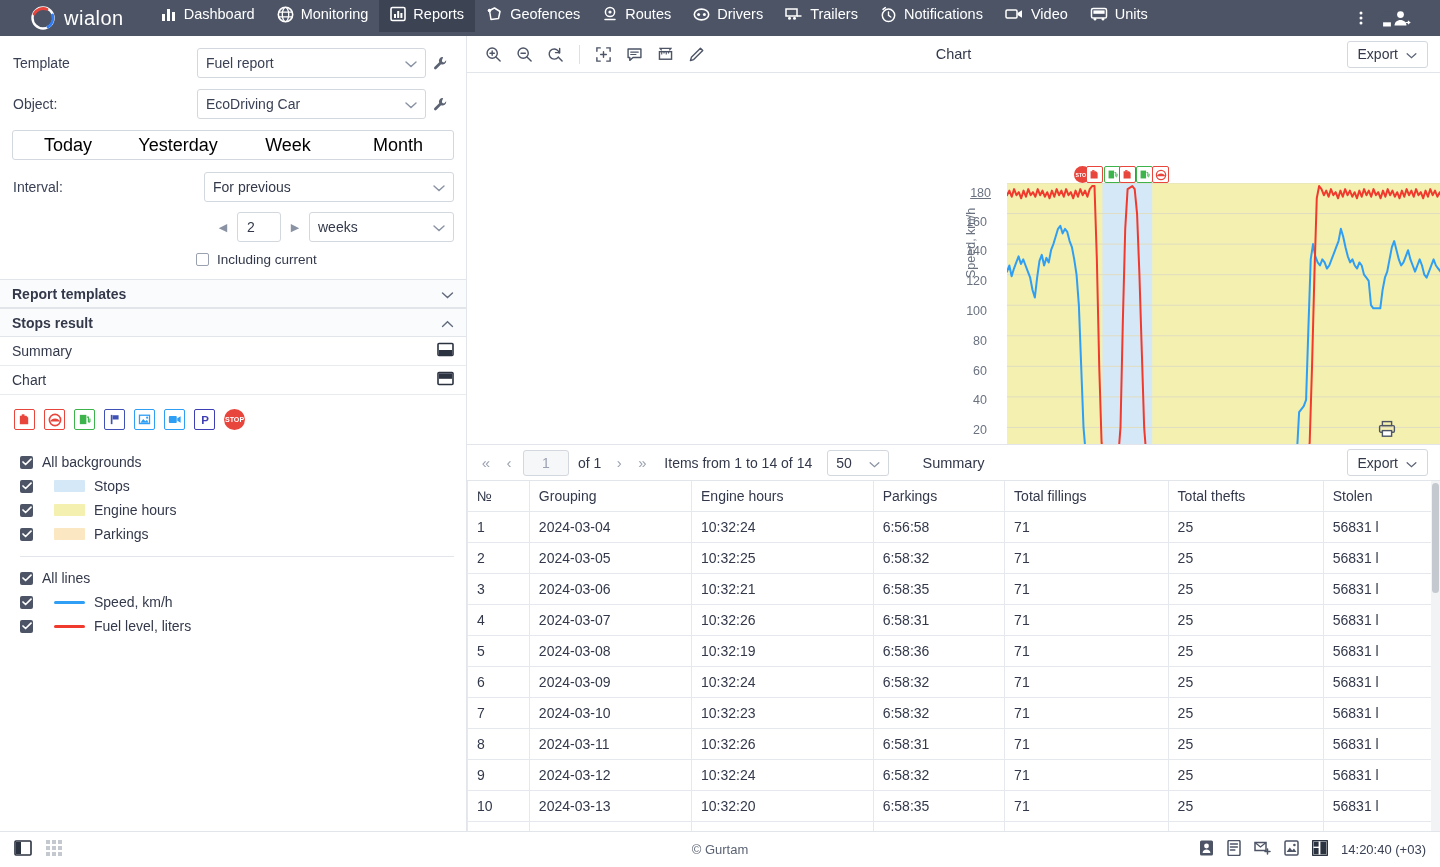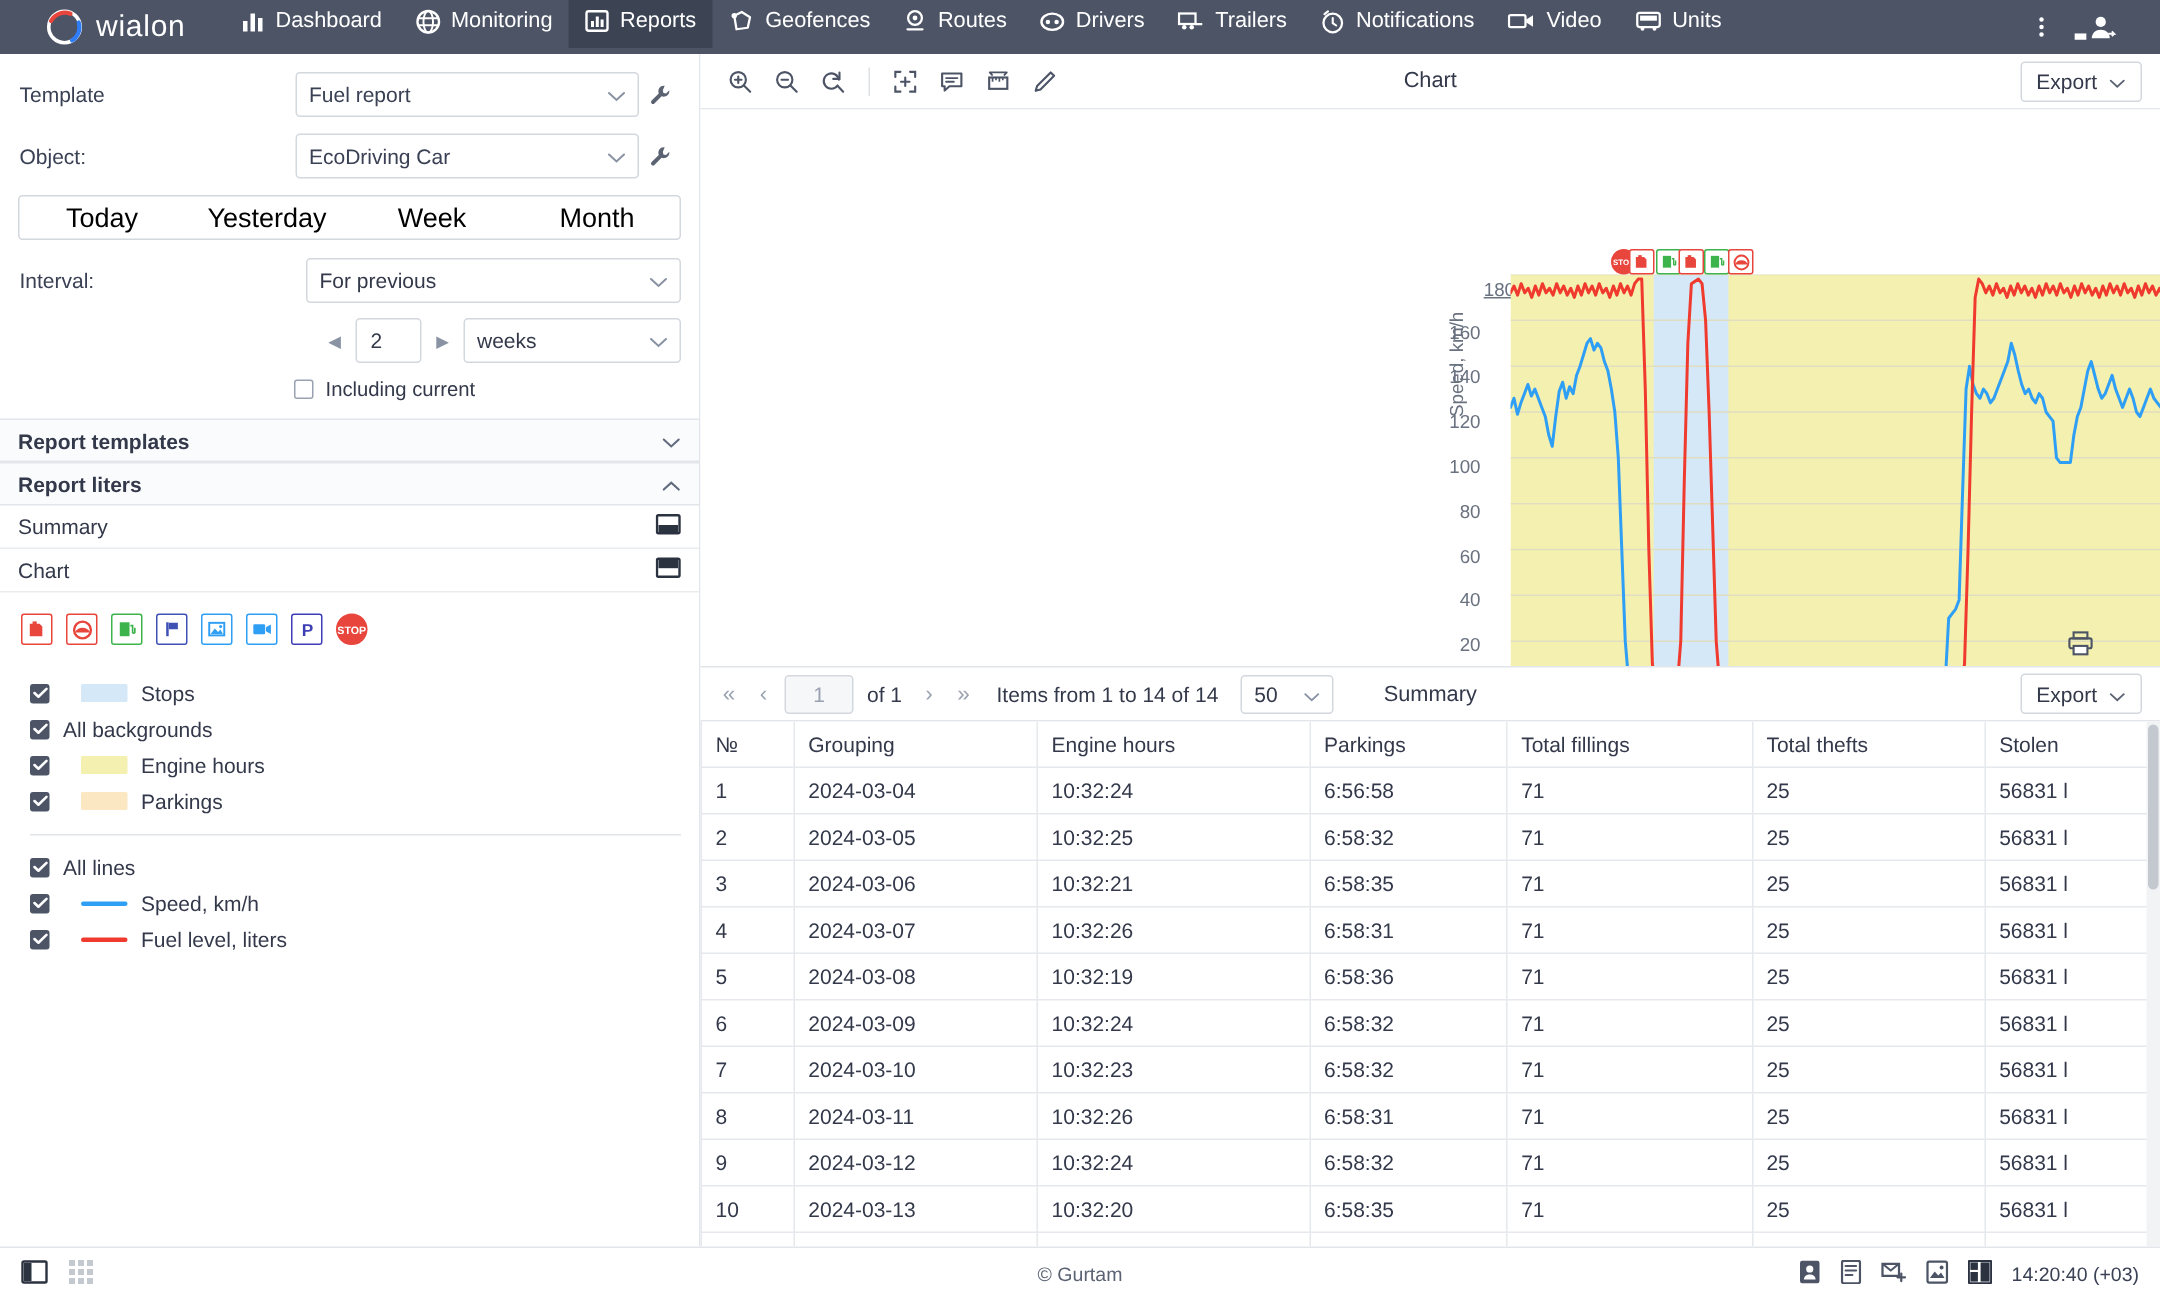--- a/index.html
+++ b/index.html
@@ -336,21 +336,21 @@
   <div class="sec">
     <span>Report templates</span>
     <span class="chev">
       <svg width="13" height="8" viewBox="0 0 13 8">
             <path d="M1.5 2 L6.5 6.6 L11.5 2" fill="none" stroke="#616b7d" stroke-width="1.4" stroke-linecap="round"></path>
           </svg>
     </span>
   </div>
 
   <div class="sec">
-    <span>Report liters</span>
+    <span>Stops result</span>
     <span class="chev">
       <svg width="13" height="8" viewBox="0 0 13 8">
             <path d="M1.5 6.4 L6.5 1.8 L11.5 6.4" fill="none" stroke="#616b7d" stroke-width="1.4" stroke-linecap="round"></path>
           </svg>
     </span>
   </div>
 
   <div class="subsec">
     <span>Summary</span>
     <span class="sq">
@@ -422,31 +422,31 @@
     </div>
   </div>
 
   <div class="legend">
     <div class="lrow">
       <span class="cb">
             <svg width="10" height="8" viewBox="0 0 10 8">
               <path d="M1 4 L3.6 6.5 L9 1.2" fill="none" stroke="#fff" stroke-width="1.7" stroke-linecap="round" stroke-linejoin="round"></path>
             </svg>
           </span>
-      <span class="swatch" style="background:#d5e8f7;"></span>
-      <span>Stops</span>
+      <span>All backgrounds</span>
     </div>
 
     <div class="lrow">
       <span class="cb">
             <svg width="10" height="8" viewBox="0 0 10 8">
               <path d="M1 4 L3.6 6.5 L9 1.2" fill="none" stroke="#fff" stroke-width="1.7" stroke-linecap="round" stroke-linejoin="round"></path>
             </svg>
           </span>
-      <span>All backgrounds</span>
+      <span class="swatch" style="background:#d5e8f7;"></span>
+      <span>Stops</span>
     </div>
     <div class="lrow">
       <span class="cb">
             <svg width="10" height="8" viewBox="0 0 10 8">
               <path d="M1 4 L3.6 6.5 L9 1.2" fill="none" stroke="#fff" stroke-width="1.7" stroke-linecap="round" stroke-linejoin="round"></path>
             </svg>
           </span>
       <span class="swatch" style="background:#f4f0b0;"></span>
       <span>Engine hours</span>
     </div>
@@ -559,21 +559,21 @@
         <svg width="16" height="16" viewBox="0 0 16 16">
               <path d="M2.4 2.4 L13.6 13.6M13.6 2.4 L2.4 13.6" stroke="#4c5466" stroke-width="1.5" stroke-linecap="round"></path>
             </svg>
       </div>
     </div>
   </div>
 
   <div class="chart-area">
     <div class="ylabel-left">Speed, km/h</div>
 
-    <div class="ytick" style="left:498px;top:113px;width:45px;text-decoration:underline;">180</div>
+    <div class="ytick" style="left:479px;top:113px;width:45px;text-decoration:underline;">180</div>
     <div class="ytick" style="left:475px;top:142px;width:45px;">160</div>
     <div class="ytick" style="left:475px;top:171px;width:45px;">140</div>
     <div class="ytick" style="left:475px;top:201px;width:45px;">120</div>
     <div class="ytick" style="left:475px;top:231px;width:45px;">100</div>
     <div class="ytick" style="left:475px;top:261px;width:45px;">80</div>
     <div class="ytick" style="left:475px;top:291px;width:45px;">60</div>
     <div class="ytick" style="left:475px;top:320px;width:45px;">40</div>
     <div class="ytick" style="left:475px;top:350px;width:45px;">20</div>
 
     <svg id="plot" width="830" height="275" viewBox="0 0 830 275" style="position:absolute;left:540px;top:110px;">

